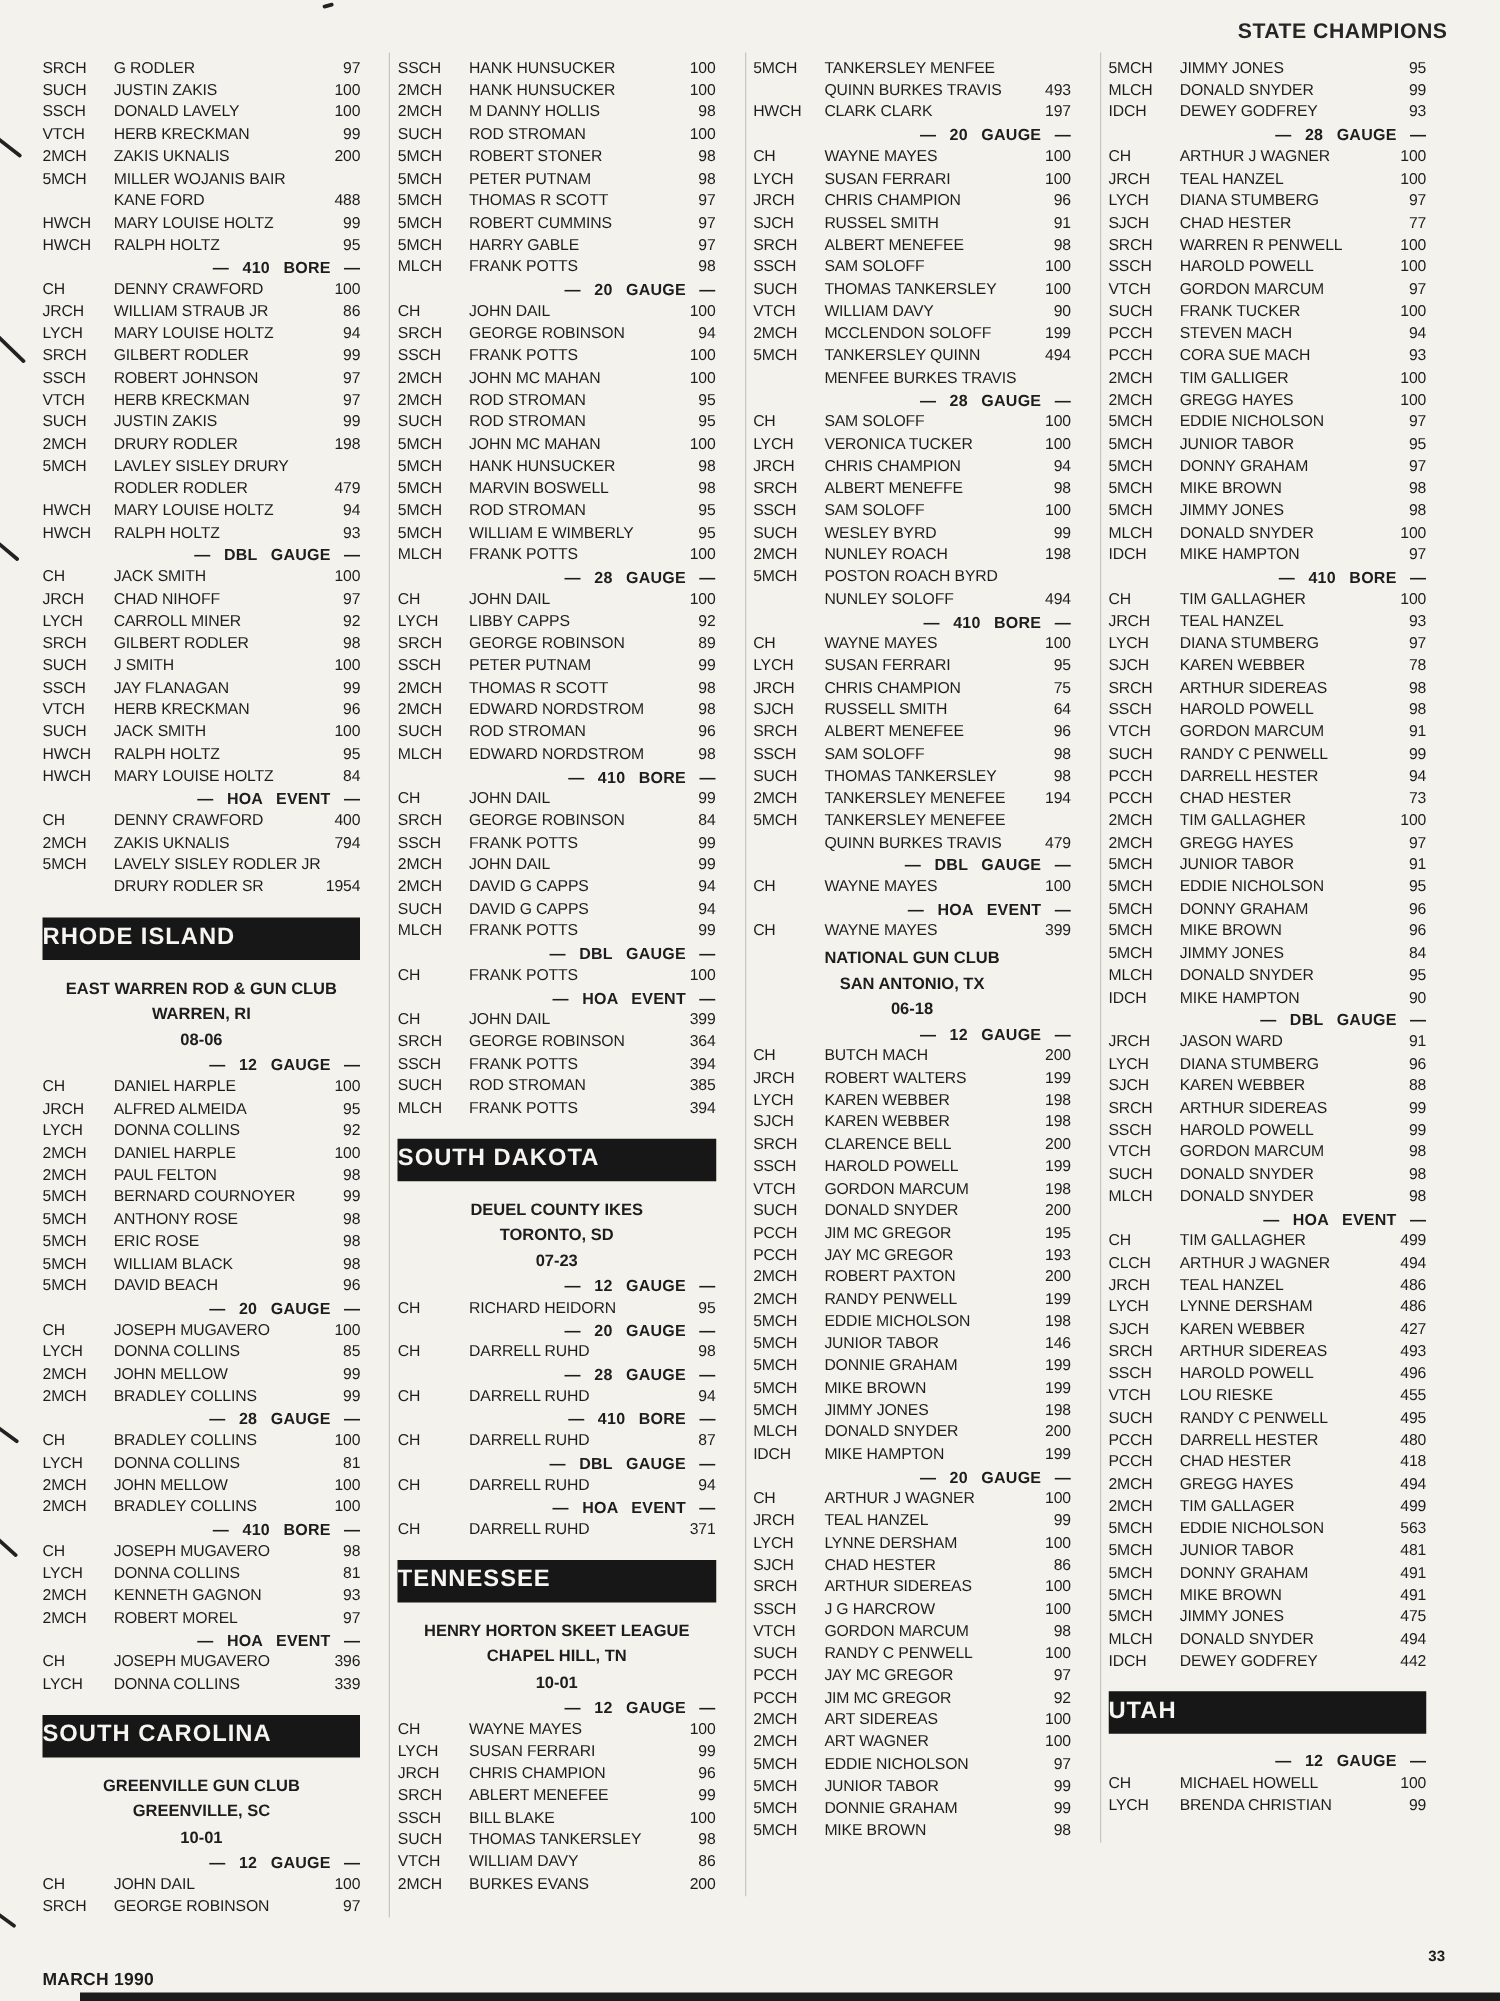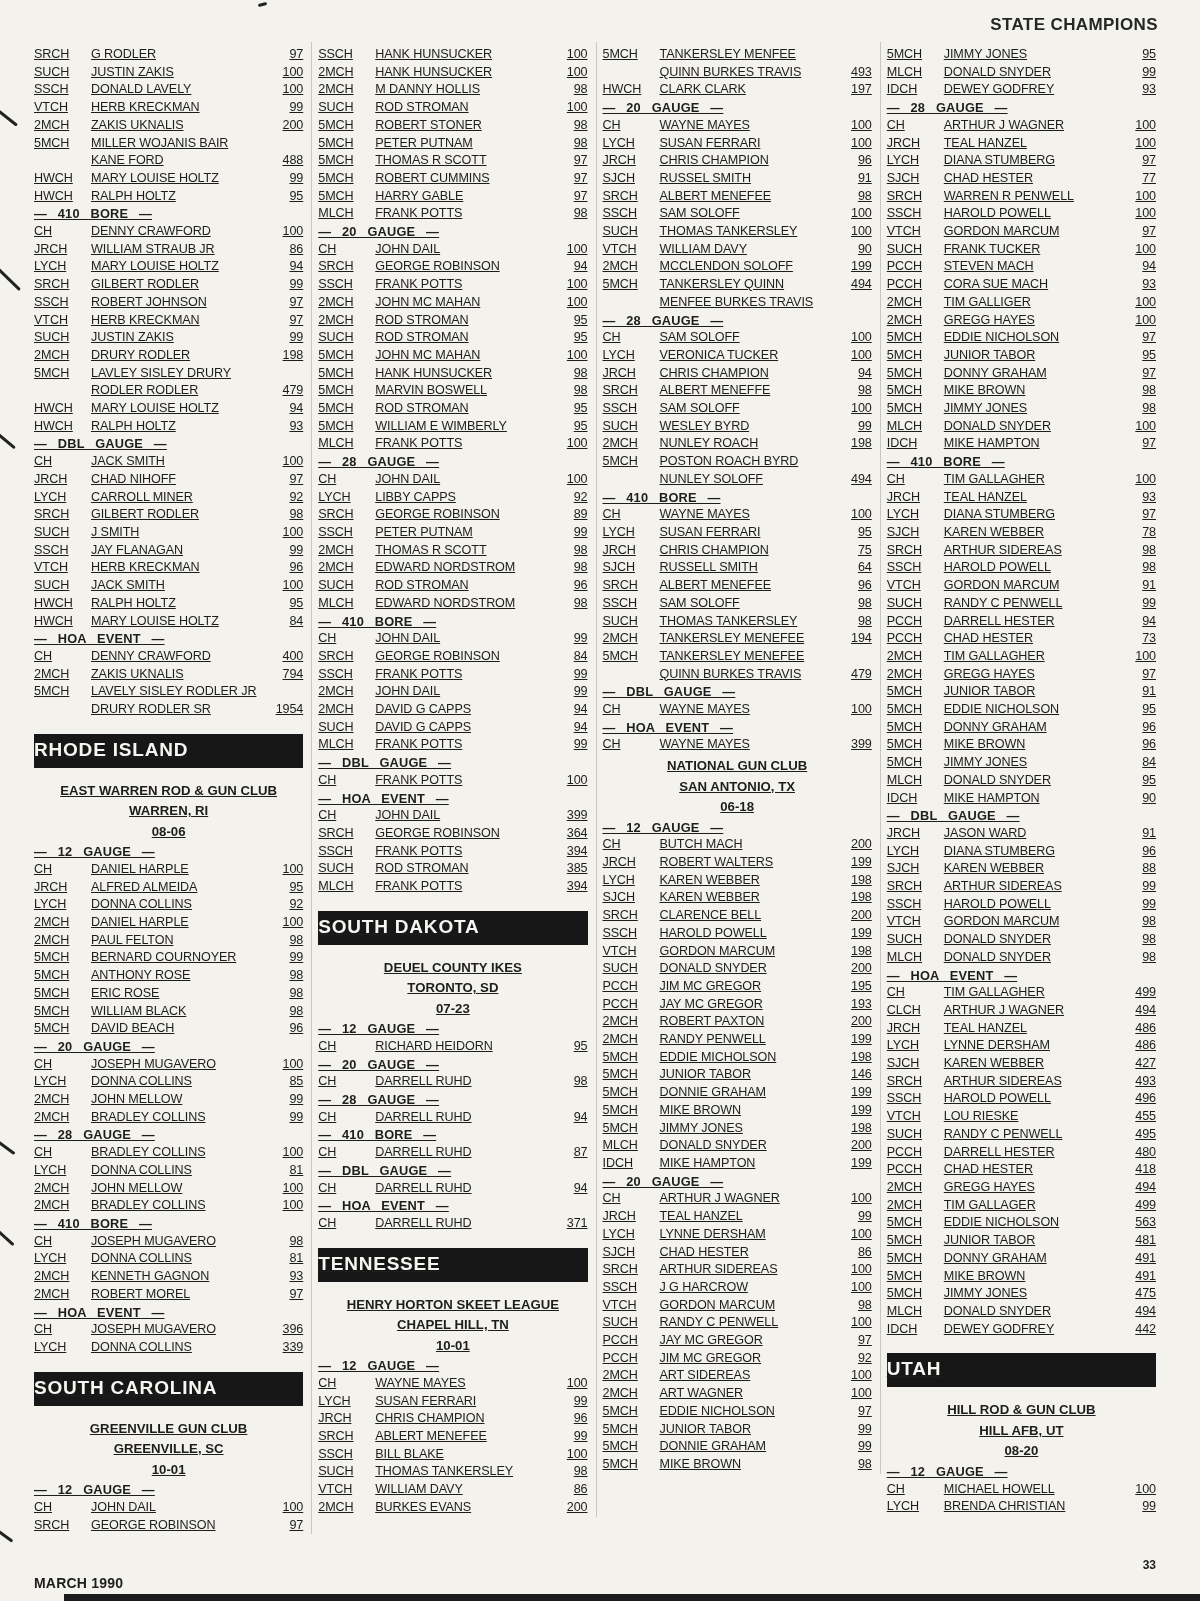--- a/index.html
+++ b/index.html
@@ -10,29 +10,29 @@
     color:#1d1d1d;overflow:hidden;
   }
   .page-header{
     position:absolute;top:15px;right:42px;
     font-size:17px;font-weight:bold;letter-spacing:.4px;color:#262626;text-align:right;
   }
   .columns{
     position:absolute;top:42px;left:34px;right:36px;
     display:flex;align-items:flex-start;
   }
-  .col{flex:1;min-width:0;padding:4px 8px 0 6px;text-decoration:underline;}
+  .col{flex:1;min-width:0;padding:4px 23px 0 6px;}
   .col:not(:last-child){border-right:1px solid #c8c6c0;}
   .col:first-child{padding-left:0;}
   .row{display:flex;font-size:12.6px;line-height:17.7px;letter-spacing:-.1px;white-space:nowrap;}
   .cls{width:57px;flex:none;}
   .name{flex:1;min-width:0;padding-right:2px;}
   .score{width:42px;flex:none;text-align:right;}
   .divider{
-    text-align:left;font-weight:bold;font-size:12.8px;line-height:17.7px;
+    text-align:right;font-weight:bold;font-size:12.8px;line-height:17.7px;
     word-spacing:7px;letter-spacing:.2px;white-space:nowrap;
   }
   .state-bar{
     background:#171717;color:#f6f5f1;text-align:left;
     font-weight:bold;font-size:19px;letter-spacing:.8px;
     padding:5px 0 7px;margin:15px 0 13px;
   }
   .club{text-align:center;font-weight:bold;font-size:13.2px;line-height:20.5px;margin:2px 0 1px;}
   .club div{white-space:nowrap;}
   .footer-left{position:absolute;left:34px;top:1552px;font-weight:bold;font-size:14px;letter-spacing:.2px;margin-top:23px;}
@@ -1393,25 +1393,20 @@
         <span class="cls">MLCH</span>
         <span class="name">DONALD SNYDER</span>
         <span class="score">494</span>
       </div>
       <div class="row">
         <span class="cls">IDCH</span>
         <span class="name">DEWEY GODFREY</span>
         <span class="score">442</span>
       </div>
       <div class="state-bar">UTAH</div>
-      <div class="club">
-        <div>HILL ROD &amp; GUN CLUB</div>
-        <div>HILL AFB, UT</div>
-        <div>08-20</div>
-      </div>
       <div class="divider">— 12 GAUGE —</div>
       <div class="row">
         <span class="cls">CH</span>
         <span class="name">MICHAEL HOWELL</span>
         <span class="score">100</span>
       </div>
       <div class="row">
         <span class="cls">LYCH</span>
         <span class="name">BRENDA CHRISTIAN</span>
         <span class="score">99</span>

